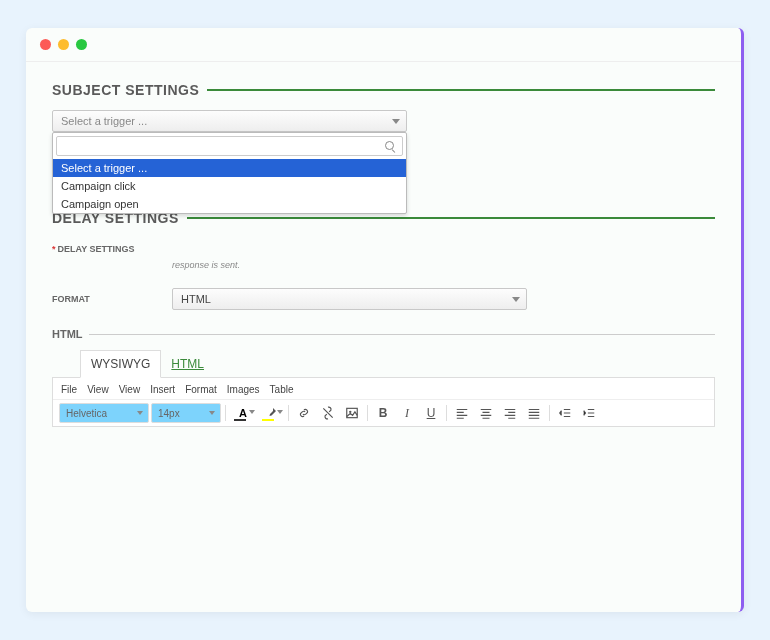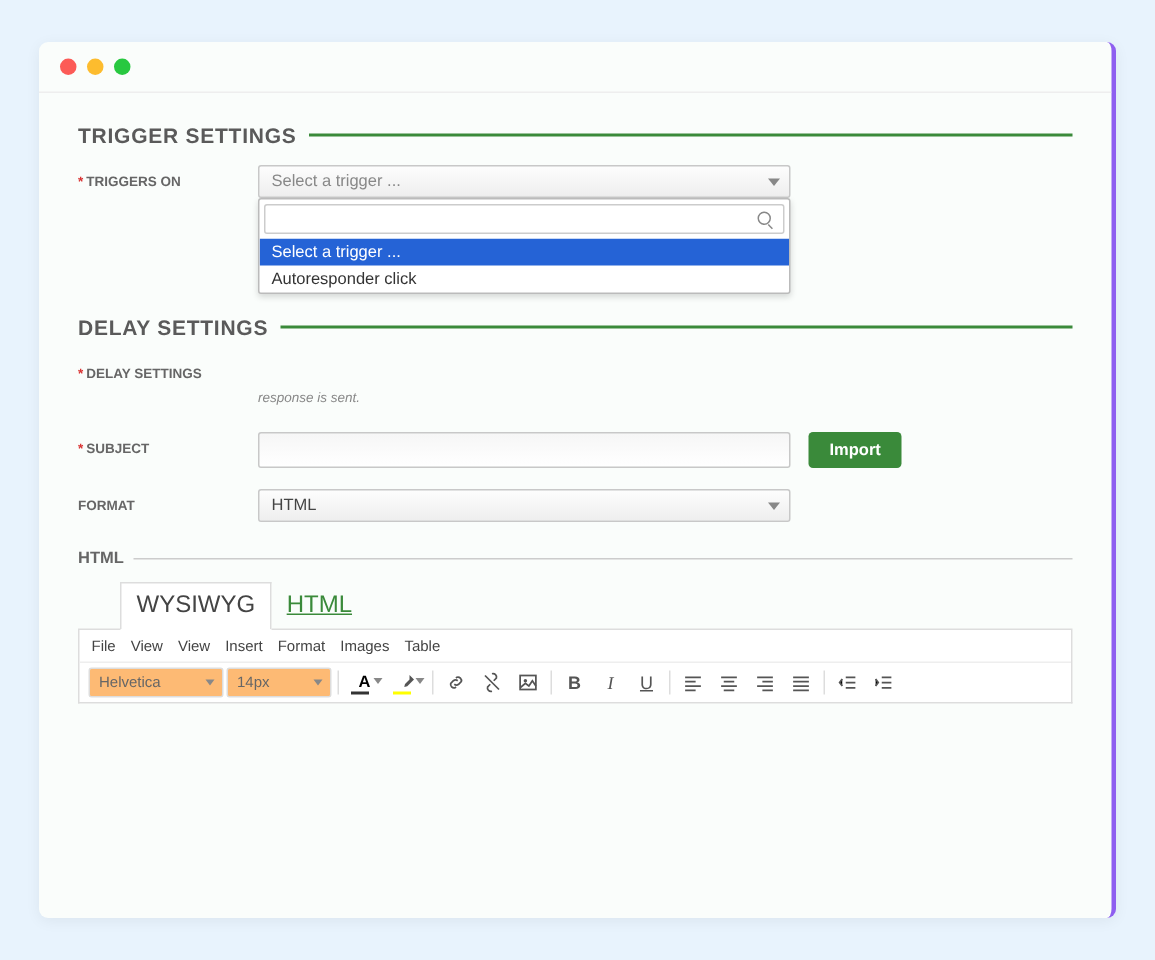--- a/index.html
+++ b/index.html
@@ -30,90 +30,85 @@
 .opts::-webkit-scrollbar-track{background:#eee}
 .opt{padding:3px 8px;font-size:11px;color:#333;cursor:pointer}
 .opt.sel{background:#2563d6;color:#fff}
 .hint{font-size:9px;color:#888;font-style:italic;margin-left:120px;margin-top:-4px;margin-bottom:18px}
 .txtinput{width:100%;background:linear-gradient(#f6f6f6,#fff);border:1px solid #c8c8c8;border-radius:2px;height:24px;padding:0 6px}
 .btn-import{background:#3a8a3a;color:#fff;border:none;border-radius:3px;padding:5px 14px;font-size:11px;font-weight:700;cursor:pointer;margin-left:12px;height:24px}
 .sub-head{display:flex;align-items:center;margin:18px 0 10px}
 .sub-title{font-size:11px;font-weight:700;color:#666;padding-right:6px}
 .sub-line{flex:1;height:1px;background:#ccc}
 .tabs{display:flex;align-items:center;border-bottom:1px solid #ddd;margin-top:4px}
-.tab{padding:6px 10px;font-size:16px;color:#3a8a3a;cursor:pointer;text-decoration:underline}
+.tab{padding:6px 10px;font-size:12px;color:#3a8a3a;cursor:pointer;text-decoration:underline}
 .tab.active{background:#fff;border:1px solid #ddd;border-bottom:1px solid #fff;margin-bottom:-1px;text-decoration:none;color:#444}
 .tab-spacer{flex:1}
 .tlink{font-size:10px;color:#3a8a3a;text-decoration:underline;margin:0 6px;cursor:pointer}
 .editor{border:1px solid #ddd;border-top:none;background:#fff;padding-top:2px}
 .menubar{display:flex;gap:10px;padding:4px 8px;font-size:10px;color:#444}
 .menubar span{cursor:pointer}
 .toolbar{display:flex;align-items:center;gap:2px;padding:3px 6px;border-top:1px solid #eee}
-.tsel{border:1px solid #ddd;border-radius:2px;background:#fdba74;font-size:10px;height:20px;padding:0 18px 0 6px;position:relative;display:flex;align-items:center;color:#666;cursor:pointer}
+.tsel{border:1px solid #ddd;border-radius:2px;background:#7dd3fc;font-size:10px;height:20px;padding:0 18px 0 6px;position:relative;display:flex;align-items:center;color:#666;cursor:pointer}
 .tsel .c{position:absolute;right:5px;top:7px;width:0;height:0;border-left:3px solid transparent;border-right:3px solid transparent;border-top:4px solid #888}
 .tbtn{width:22px;height:20px;display:flex;align-items:center;justify-content:center;cursor:pointer;color:#555;border-radius:2px}
 .tbtn svg{width:14px;height:14px}
 .sep{width:1px;height:16px;background:#ddd;margin:0 2px}
 .colorbtn{display:flex;align-items:center;position:relative;width:26px;height:20px;cursor:pointer;justify-content:center}
 .colorbtn .bar{position:absolute;bottom:2px;left:4px;width:12px;height:2px}
 .colorbtn .c{position:absolute;right:1px;top:7px;width:0;height:0;border-left:3px solid transparent;border-right:3px solid transparent;border-top:4px solid #888}
 </style>
 </head>
 <body>
 
 <div class="browser">
   <div class="titlebar">
     <div class="dot r"></div>
     <div class="dot y"></div>
     <div class="dot g"></div>
   </div>
   <div class="content">
 
     <div class="section-head">
-      <div class="section-title">TRIGGER SETTINGS</div>
+      <div class="section-title">SUBJECT SETTINGS</div>
       <div class="section-line"></div>
     </div>
 
     <div class="row">
-      <div class="label"><span class="req">*</span><span>TRIGGERS ON</span></div>
       <div class="field" style="max-width:355px">
         <div class="combo">
           <span>Select a trigger ...</span>
           <span class="caret"></span>
         </div>
         <div class="dropdown">
           <div class="search-wrap" style="position:relative">
             <input class="search" style="">
             <span class="mag"></span>
           </div>
           <div class="opts" id="opts">
               <div class="opt sel">Select a trigger ...</div>
-              <div class="opt">Autoresponder click</div>
+              <div class="opt">Campaign click</div>
+              <div class="opt">Campaign open</div>
             </div>
         </div>
       </div>
     </div>
 
     <div style="height:60px"></div>
 
     <div class="section-head">
       <div class="section-title">DELAY SETTINGS</div>
       <div class="section-line"></div>
     </div>
     <div class="row">
       <div class="label"><span class="req">*</span><span>DELAY SETTINGS</span></div>
     </div>
     <div class="hint">response is sent.</div>
 
 
-    <div class="row">
-      <div class="label"><span class="req">*</span><span>SUBJECT</span></div>
-      <div class="field" style="max-width:355px"><input class="txtinput" style=""></div>
-      <button class="btn-import">Import</button>
-    </div>
 
     <div class="row" style="margin-top:14px">
       <div class="label"><span>FORMAT</span></div>
       <div class="field" style="max-width:355px">
         <div class="combo" style="color:#444">
           <span>HTML</span>
           <span class="caret"></span>
         </div>
       </div>
     </div>

